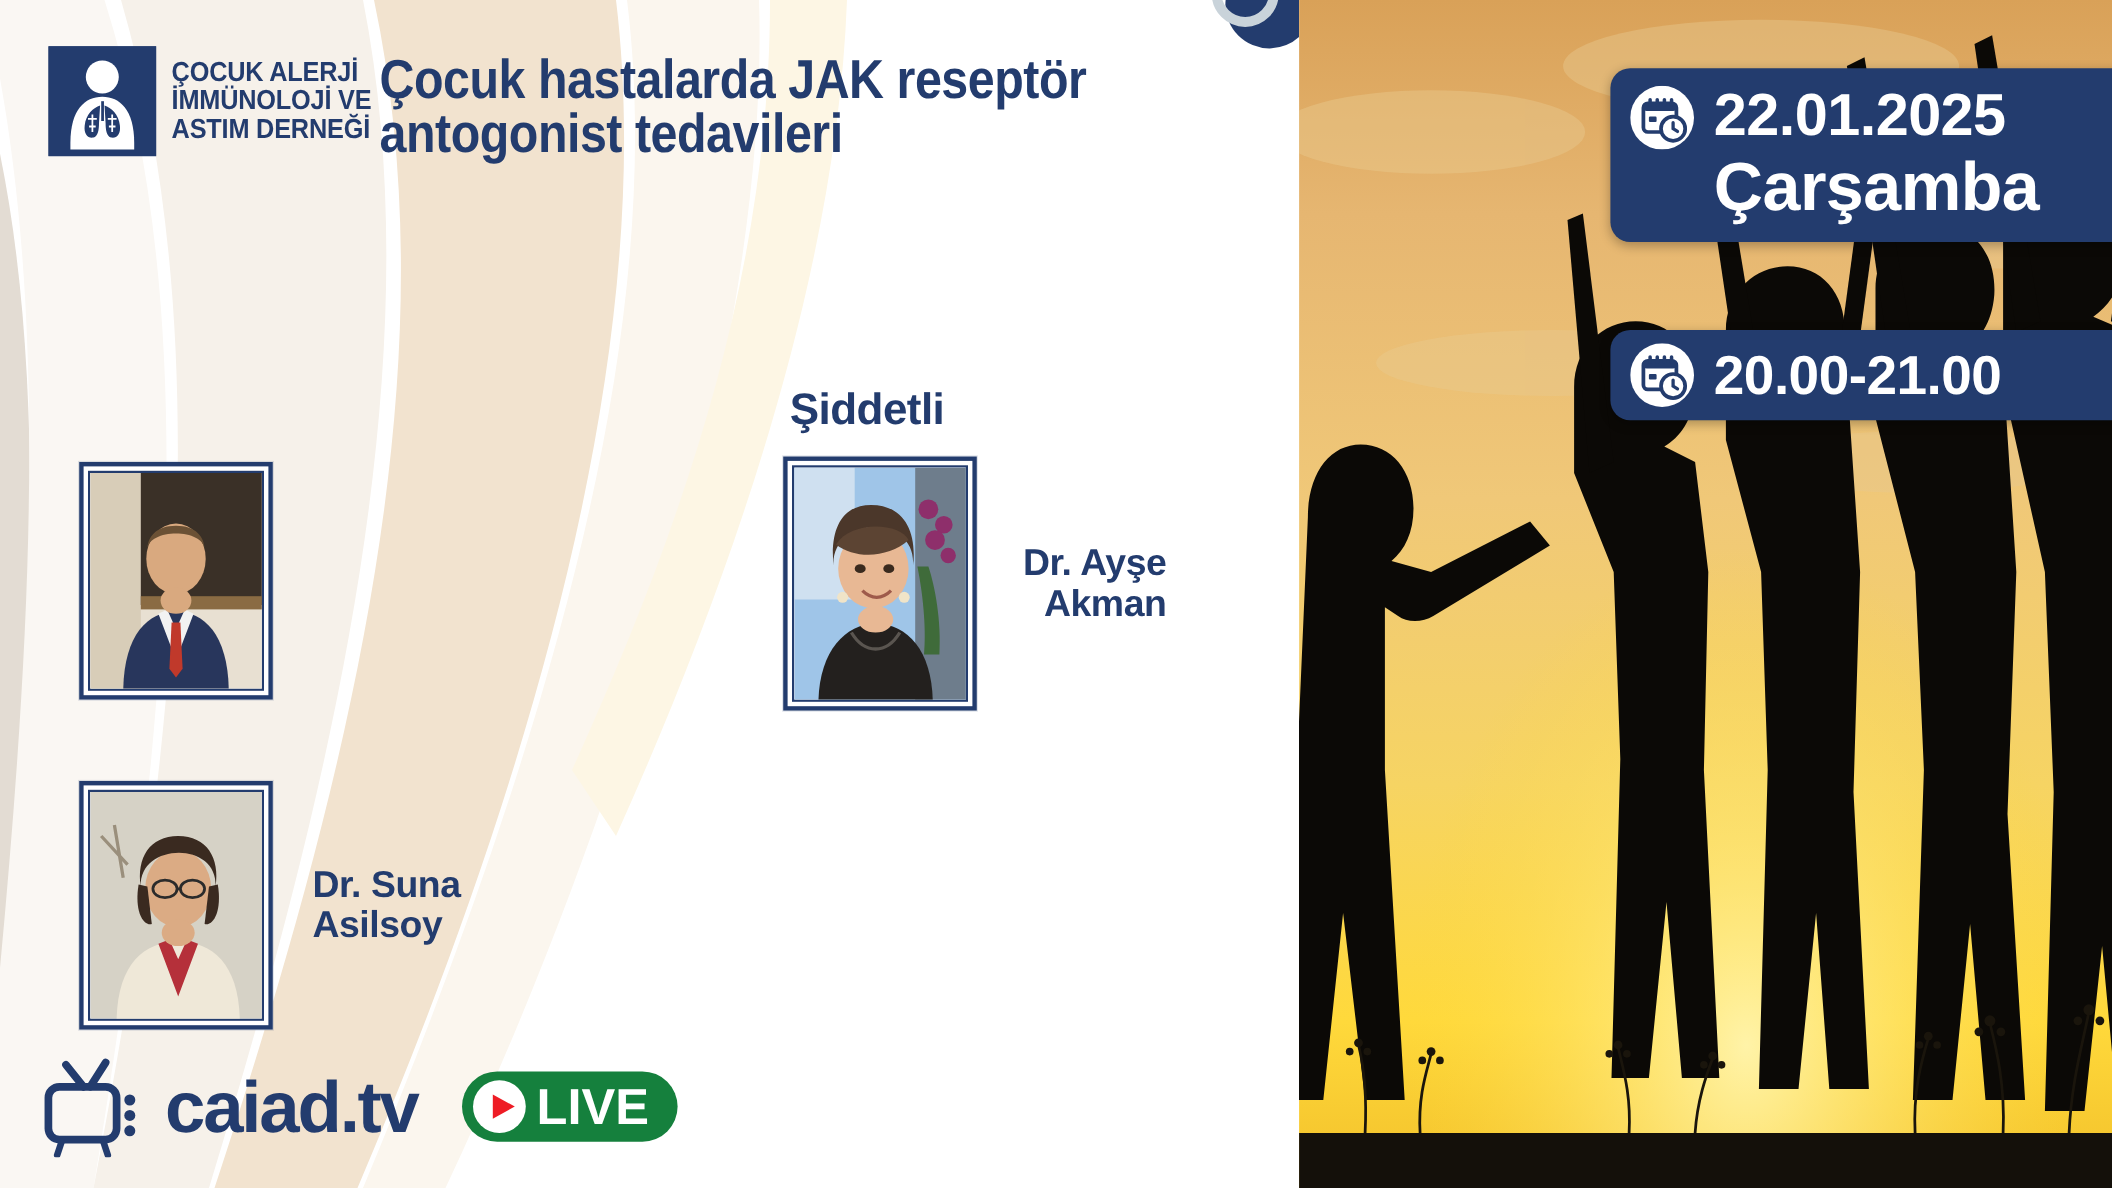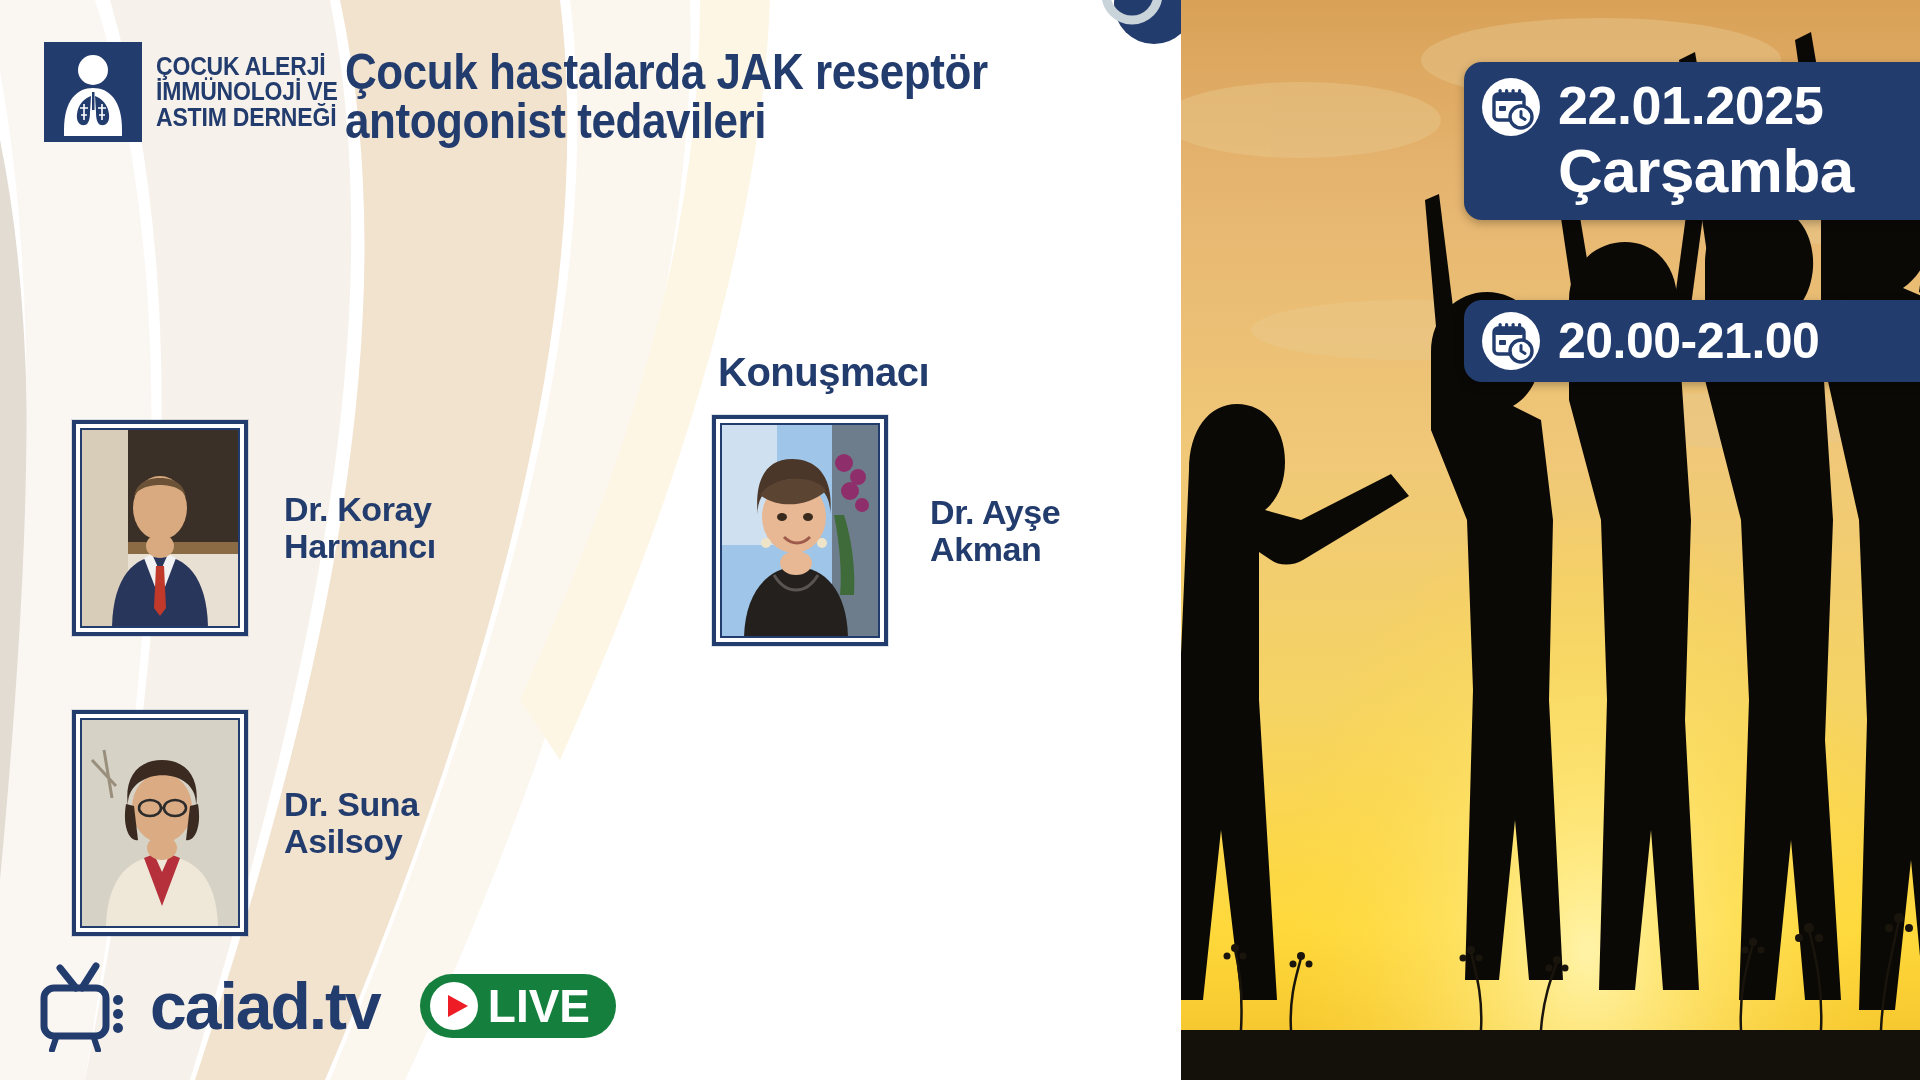--- a/index.html
+++ b/index.html
@@ -59,21 +59,21 @@
   .frame-inner { border:2px solid #233c6e; overflow:hidden; position:relative; }
   .photo { display:block; position:relative; overflow:hidden; }
   .p-name {
     font-weight:bold; color:#233c6e; font-size:34px; line-height:1.08;
     letter-spacing:-0.4px; margin-left:36px; white-space:pre-line;
   }
   .person.mod1 { left:72px; top:420px; }
   .person.mod1 .frame-inner, .person.mod1 .photo { width:160px; height:200px; }
   .person.mod2 { left:72px; top:710px; }
   .person.mod2 .frame-inner, .person.mod2 .photo { width:160px; height:210px; }
-  .person.spk  { left:712px; top:415px; }
+  .person.spk  { left:712px; top:415px;text-align:right; }
   .person.spk .frame-inner, .person.spk .photo { width:160px; height:215px; }
   .person.spk .p-name { margin-left:42px; }
 
   
   .topic {
     position:absolute; left:595px; top:682px; width:600px;
     color:#2b4268; font-size:30px; line-height:1.32; letter-spacing:-0.2px;
   }
   .topic b { font-weight:bold; color:#233c6e; }
 
@@ -146,41 +146,39 @@
       </div>
       <div class="logo-words">
         <span>ÇOCUK ALERJİ</span>
         <span>İMMÜNOLOJİ VE</span>
         <span>ASTIM DERNEĞİ</span>
       </div>
     </div>
 
     <div class="title">Çocuk hastalarda JAK reseptör antogonist tedavileri</div>
 
-    <div class="heading speaker">Konuşmacı</div>
+    <div class="heading speaker">Şiddetli</div>
 
     <div class="person mod1">
       <div class="frame">
         <div class="frame-inner">
           <svg class="photo" viewBox="0 0 160 200">
             <rect width="160" height="200" fill="#e8e0d2"></rect>
             <rect x="0" y="0" width="46" height="200" fill="#d8cdb8"></rect>
             <rect x="46" y="0" width="114" height="120" fill="#3a3027"></rect>
             <rect x="46" y="112" width="114" height="12" fill="#8a6b43"></rect>
             <ellipse cx="78" cy="78" rx="27" ry="32" fill="#d9a97f"></ellipse>
             <path d="M52 70 C52 50 104 50 104 70 C104 58 96 48 78 48 C60 48 52 58 52 70 Z" fill="#6b5135"></path>
             <path d="M30 200 C30 148 52 126 78 126 C104 126 126 148 126 200 Z" fill="#28365c"></path>
             <path d="M62 128 L78 170 L94 128 L86 124 L78 142 L70 124 Z" fill="#f2f2f2"></path>
             <path d="M74 136 L82 136 L84 178 L78 186 L72 178 Z" fill="#c0392b"></path>
             <ellipse cx="78" cy="116" rx="14" ry="12" fill="#d9a97f"></ellipse>
           </svg>
         </div>
       </div>
-      <div class="p-name">Dr. Koray
-Harmancı</div>
     </div>
 
     <div class="person mod2">
       <div class="frame">
         <div class="frame-inner">
           <svg class="photo" viewBox="0 0 160 210">
             <rect width="160" height="210" fill="#d6d2c6"></rect>
             <path d="M10 40 L34 66 M22 30 L30 78" stroke="#9a8f7c" stroke-width="3" fill="none"></path>
             <ellipse cx="80" cy="88" rx="30" ry="35" fill="#dbab84"></ellipse>
             <path d="M46 86 C44 46 116 44 114 86 C118 60 106 40 80 40 C54 40 42 60 46 86 Z" fill="#3a2a20"></path>

